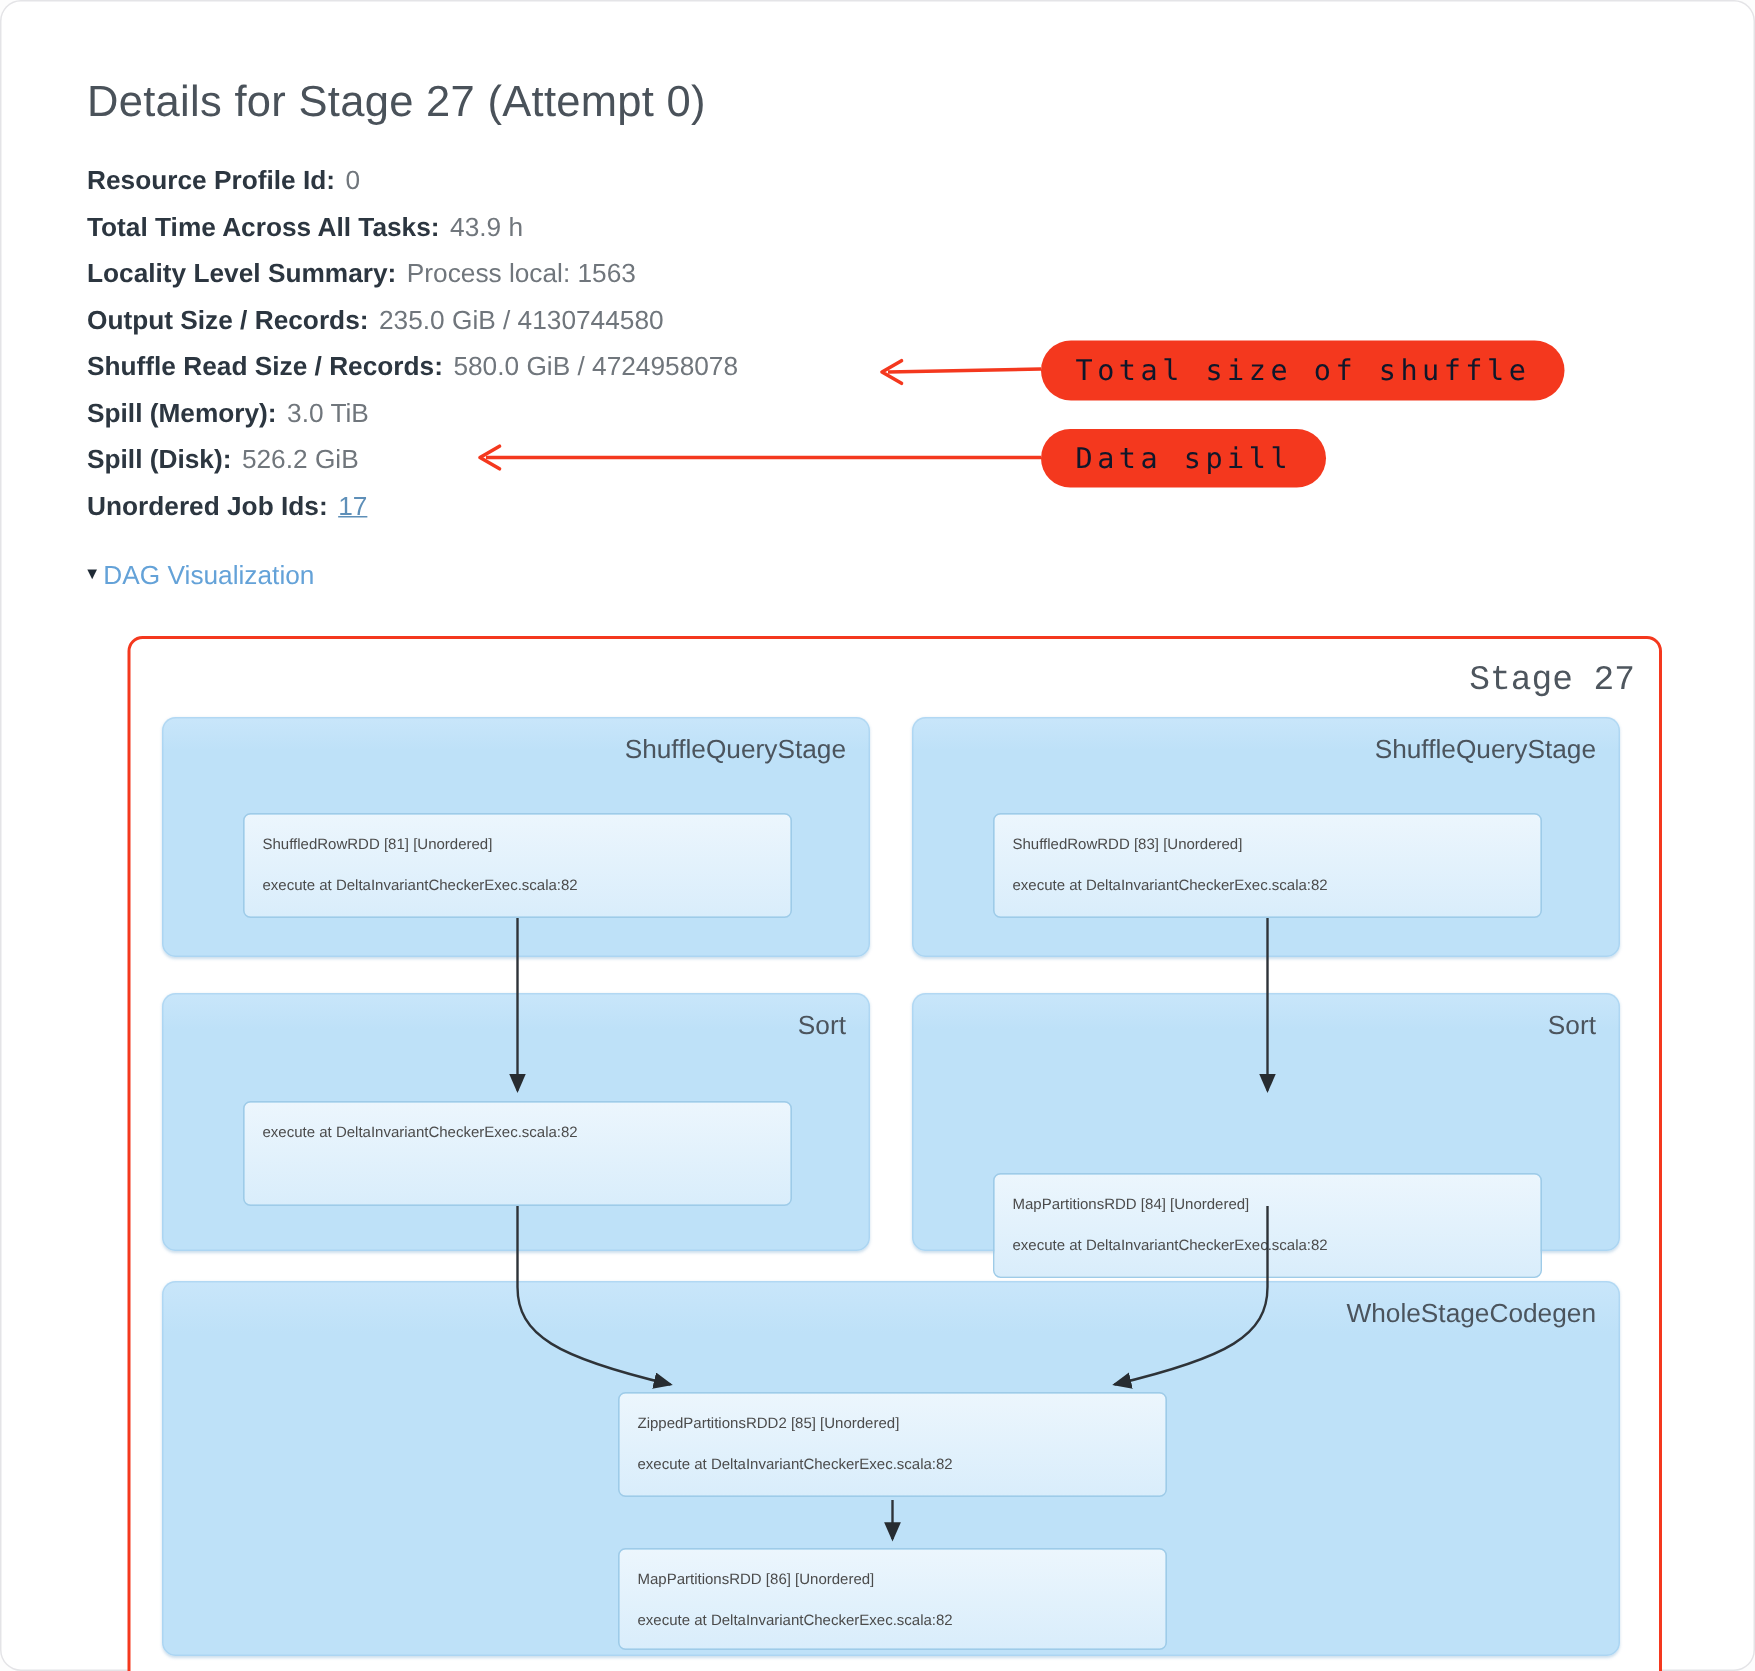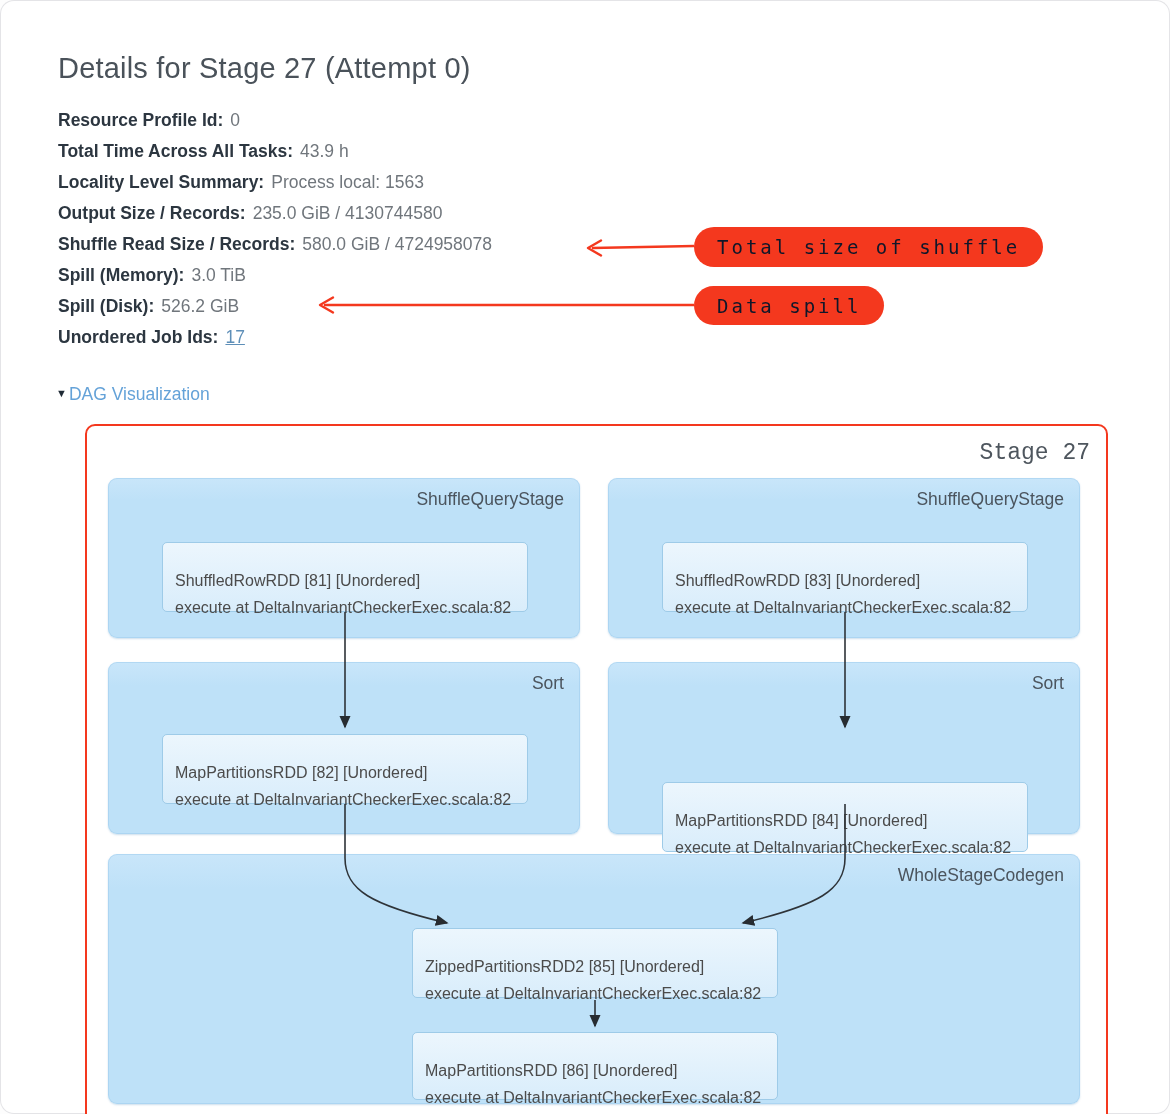--- a/index.html
+++ b/index.html
@@ -10,21 +10,21 @@
   }
   .page-title {
     position:absolute; left:58px; top:52px; font-size:29px; font-weight:400;
     color:#4a525a; letter-spacing:0.2px;
   }
   .stats { position:absolute; left:58px; top:105px; }
   .stat-row { font-size:17.5px; line-height:31px; white-space:nowrap; }
   .stat-row b { color:#2c3640; font-weight:700; margin-right:7px; }
   .stat-row .val { color:#70767c; }
   .stat-row .val.link { color:#5e8fb8;text-decoration:underline; }
-  .dag-toggle { position:absolute; left:56px; top:384px; font-size:17.5px; cursor:pointer; }
+  .dag-toggle { position:absolute; left:56px; top:373px; font-size:17.5px; cursor:pointer; }
   .dag-toggle .tri { color:#1f2a35; font-size:11px; vertical-align:3px; margin-right:2px; }
   .dag-toggle .lnk { color:#64a2d8; }
 
   
   .callout {
     position:absolute; height:40px; display:flex; align-items:center;
     padding:0 23px; border-radius:21px; background:#f4381e; color:#0f172a;
     font-family:"DejaVu Sans Mono", monospace; font-size:19px; letter-spacing:3px;
     white-space:nowrap; z-index:6;
   }
@@ -40,22 +40,22 @@
   .stage-label { position:absolute; top:14px; right:16px; font-size:23px; color:#4e565e;font-family:Liberation Mono, monospace; }
   .cluster {
     position:absolute; border-radius:9px;
     background:linear-gradient(#c9e6fa, #bee1f8 14%);
     box-shadow: 0 1px 2px rgba(110,160,200,.35), inset 0 0 0 1px rgba(150,200,235,.45);
   }
   .cluster-label { position:absolute; top:11px; right:16px; font-size:17.5px; color:#4b545d; }
   .rdd-node {
     position:absolute; box-sizing:border-box; border-radius:5px;
     background:linear-gradient(#ecf6fd, #d9edfb);
-    border:1px solid #9ecbe8; padding:24px 12px;
-    font-size:16px; color:#4b4b4b; line-height:27px; white-space:nowrap;
+    border:1px solid #9ecbe8; padding:7px 12px;
+    font-size:10px; color:#4b4b4b; line-height:27px; white-space:nowrap;
   }
   .edges { position:absolute; left:0; top:0; pointer-events:none; }
 </style>
 </head>
 <body>
 
 <div class="screen">
 
   <div class="page-title">Details for Stage 27 (Attempt 0)</div>
 
@@ -117,21 +117,20 @@
       <div>execute at DeltaInvariantCheckerExec.scala:82</div>
     </div>
 
     <div class="cluster" style="left:21px; top:236px; width:472px; height:172px;">
       <div class="cluster-label">Sort</div>
     </div>
     <div class="cluster" style="left:521px; top:236px; width:472px; height:172px;">
       <div class="cluster-label">Sort</div>
     </div>
     <div class="rdd-node" style="left:75px; top:308px; width:366px; height:70px;">
-      <div>MapPartitionsRDD [82] [Unordered]</div>
       <div>execute at DeltaInvariantCheckerExec.scala:82</div>
     </div>
     <div class="rdd-node" style="left:575px; top:308px; width:366px; height:70px;margin-top:48px;">
       <div>MapPartitionsRDD [84] [Unordered]</div>
       <div>execute at DeltaInvariantCheckerExec.scala:82</div>
     </div>
 
     <div class="cluster" style="left:21px; top:428px; width:972px; height:250px;">
       <div class="cluster-label">WholeStageCodegen</div>
     </div>

